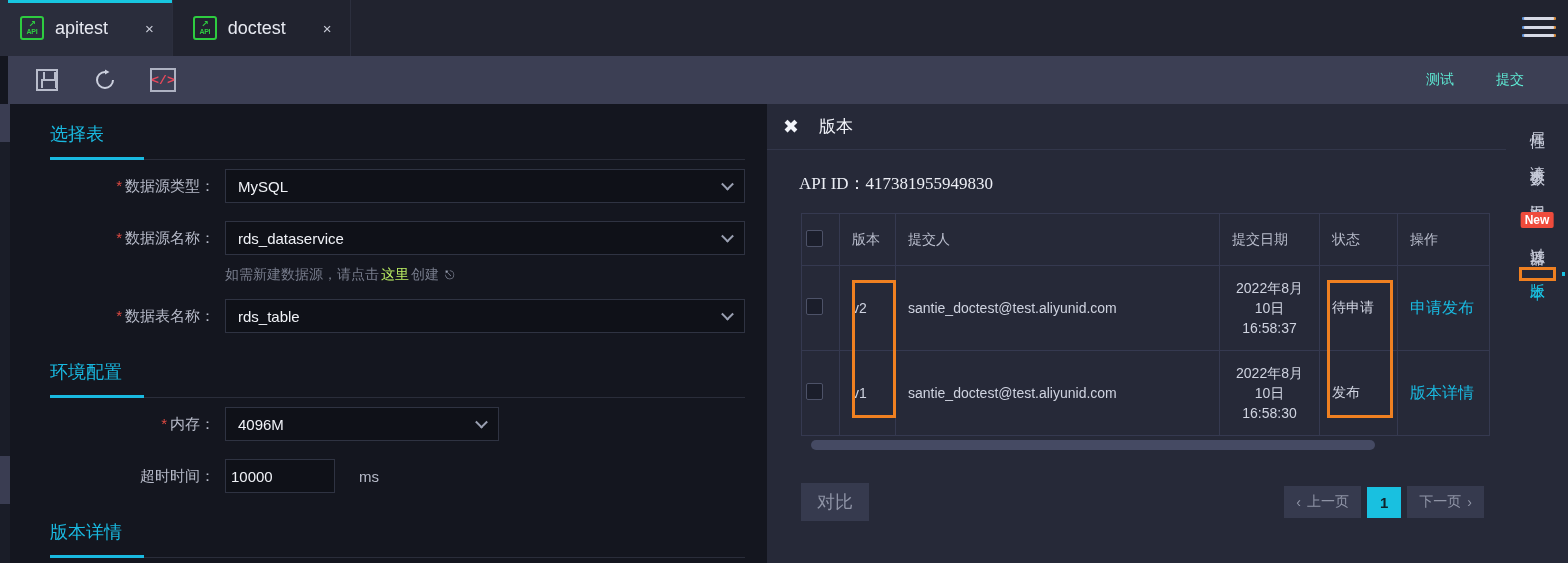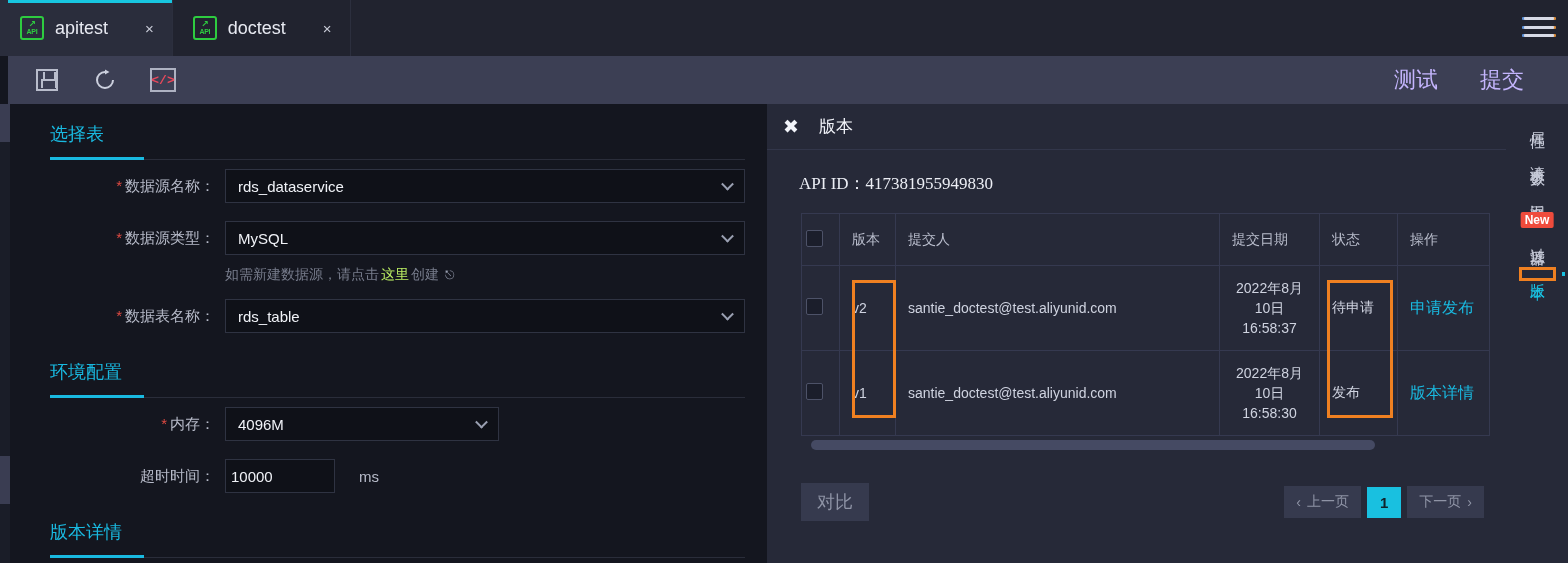--- a/index.html
+++ b/index.html
@@ -70,21 +70,21 @@
     border: 2px solid #b9bdcc; border-bottom: none;
   }
   .ic-refresh { width: 24px; height: 24px; position: relative; }
   .ic-refresh svg { display: block; }
   .ic-code {
     width: 26px; height: 24px; border: 2px solid #aeb2c2;
     display: flex; align-items: center; justify-content: center;
     color: #e8495c; font-size: 13px; font-weight: bold; font-family: "Liberation Mono", monospace;
   }
   .toolbar-right { margin-left: auto; display: flex; align-items: center; gap: 42px; padding-right: 28px; }
-  .link-action { color: #c4b5fd; font-size: 22px; cursor: pointer; }
+  .link-action { color: #5eead4; font-size: 14px; cursor: pointer; }
 
   
   .left-rail {
     position: absolute; left: 0; top: 104px; width: 10px; height: 459px;
     background: #1a1d28;
   }
   .left-rail .seg-top {
     position: absolute; left: 0; top: 0; width: 10px; height: 38px; background: #3a3d52;
   }
   .left-rail .seg-bot {
@@ -285,34 +285,34 @@
   <div class="form-panel">
 
     <div class="section-head">
       <span>选择表</span>
       <span class="underline-full"></span>
       <span class="underline-active"></span>
     </div>
 
     <div class="field-row">
       <div class="field-label">
+        <span class="req">*</span><span>数据源类型：</span>
+      </div>
+      <div class="select-box">
+        <span>MySQL</span>
+        <span class="chev"></span>
+      </div>
+    </div>
+
+    <div class="field-row">
+      <div class="field-label">
         <span class="req">*</span><span>数据源名称：</span>
       </div>
       <div class="select-box">
         <span>rds_dataservice</span>
-        <span class="chev"></span>
-      </div>
-    </div>
-
-    <div class="field-row">
-      <div class="field-label">
-        <span class="req">*</span><span>数据源类型：</span>
-      </div>
-      <div class="select-box">
-        <span>MySQL</span>
         <span class="chev"></span>
       </div>
     </div>
 
     <div class="hint-row">
       <div class="hint-spacer"></div>
       <div class="hint-text">
         <span>如需新建数据源，请点击</span>
         <span class="hint-link">这里</span>
         <span>创建</span>

